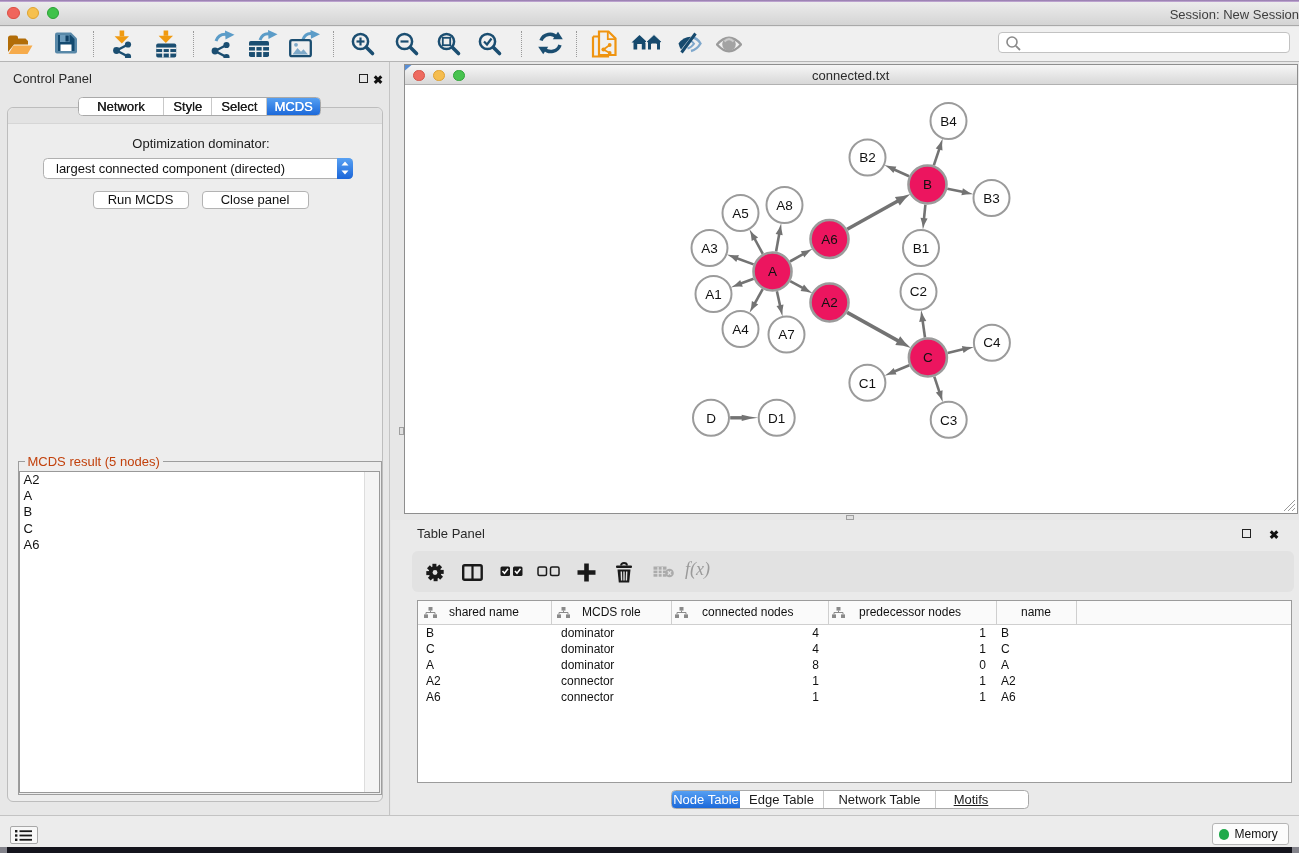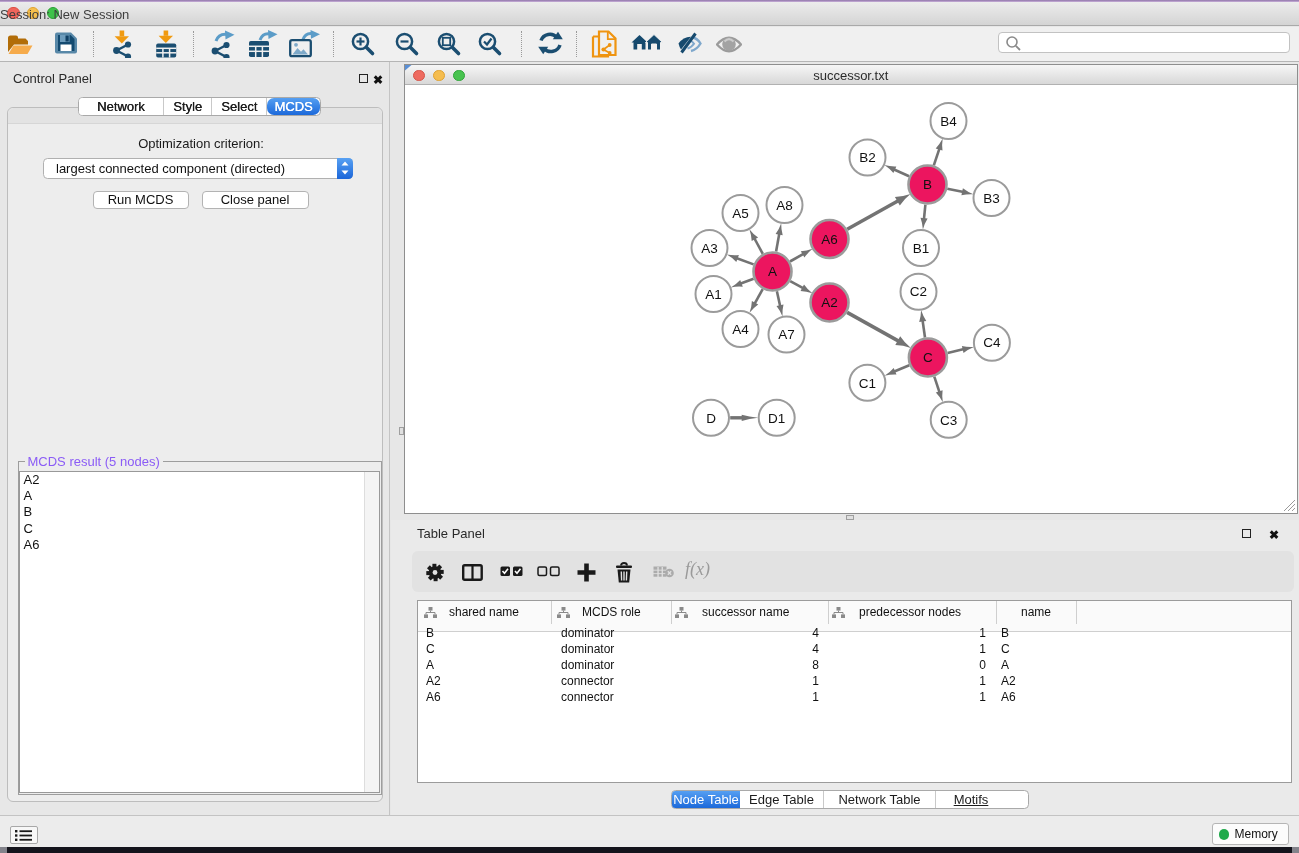--- a/index.html
+++ b/index.html
@@ -3,68 +3,68 @@
 <meta charset="utf-8">
 <style>
 * { margin:0; padding:0; box-sizing:border-box; }
 html,body { width:1299px; height:853px; overflow:hidden; }
 body { font-family:"Liberation Sans", sans-serif; background:#e7e7e7; position:relative; }
 .abs { position:absolute; }
 
 #purpletop { left:0; top:0; width:1299px; height:2px; background:linear-gradient(#8f74a8,#c9b0da); }
 #titlebar { left:0; top:2px; width:1299px; height:24px; background:linear-gradient(#ececec,#d4d4d4); border-bottom:1px solid #a9a9a9; }
 .tl { position:absolute; top:4.5px; width:12.5px; height:12.5px; border-radius:50%; }
-#title { width:100%; text-align:left; top:5px; font-size:13px; color:#3e3e3e; }
+#title { width:100%; text-align:right; top:5px; font-size:13px; color:#3e3e3e; }
 
 #toolbar { left:0; top:27px; width:1299px; height:35px; background:#f0f0f0; border-bottom:1px solid #b5b5b5; }
 .tsep { position:absolute; top:4px; height:26px; width:0; border-left:1px dotted #9a9a9a; }
 .ticon { position:absolute; top:2px; }
 #searchbox { position:absolute; left:998px; top:5px; width:292px; height:21px; background:#fff; border:1px solid #c2c2c2; border-radius:4px; }
 
 #cpanel { left:0; top:62px; width:390px; height:753px; background:#e7e7e7; border-right:1px solid #c4c4c4; }
 #cptitle { left:13px; top:9px; font-size:13px; color:#2a2a2a; }
 .winbtn-sq { position:absolute; width:9px; height:9px; border:1.6px solid #222; }
 .winbtn-x { position:absolute; font-size:12px; font-weight:bold; color:#111; line-height:10px; }
 #cppane { left:7px; top:45px; width:376px; height:695px; background:#ededed; border:1px solid #bdbdbd; border-radius:6px; }
 #cppane .topband { position:absolute; left:0; top:0; width:100%; height:16px; background:#e3e3e3; border-radius:6px 6px 0 0; border-bottom:1px solid #d6d6d6;}
 
 .seg { position:absolute; display:flex; border:1px solid #a9a9a9; border-radius:4.5px; background:#fff; overflow:hidden; }
 .seg div { display:flex; align-items:center; justify-content:center; font-size:12.5px; color:#1c1c1c; border-right:1px solid #c9c9c9; background:#fff; }
-.seg div:last-child { border-right:none;border-radius:7px; }
+.seg div:last-child { border-right:none; }
 .seg div.sel { background:linear-gradient(#559ff2,#1c69da); color:#fff; border-right:none; }
 #cptabs { left:78px; top:35px; width:243px; height:18.5px; z-index:5; }
 #cptabs div { font-size:13px; text-shadow:0.35px 0 0 currentColor; }
 #cptabs div:nth-child(1){ width:93px; }
 #cptabs div:nth-child(2){ width:53px; }
 #cptabs div:nth-child(3){ width:60px; }
 #cptabs div:nth-child(4){ width:58px; }
 #optlabel { left:6px; top:74px; width:390px; text-align:center; font-size:13px; color:#1a1a1a; }
 #dropdown { left:43px; top:96px; width:310px; height:20.5px; background:#fff; border:1px solid #b0b0b0; border-radius:4.5px; font-size:13px; color:#111; line-height:19px; padding-left:12px; }
 #dropstep { position:absolute; right:-1px; top:-1px; width:16.5px; height:20.5px; background:linear-gradient(#58a1f3,#1b66d9); border-radius:0 4.5px 4.5px 0; }
 .btn { position:absolute; height:17.5px; background:#fff; border:1px solid #b3b3b3; border-radius:4px; font-size:13px; color:#111; text-align:center; line-height:15.5px; }
 #runbtn { left:92.5px; top:129px; width:96px; }
 #closebtn { left:201.5px; top:129px; width:107px; }
 
 #mcdsfield { left:17.5px; top:399px; width:364px; height:334px; border:1px solid #9d9d9d; }
-#mcdslegend { position:absolute; left:6px; top:-8px; background:#ededed; padding:0 3px; font-size:13px; color:#8b5cf6; }
+#mcdslegend { position:absolute; left:6px; top:-8px; background:#ededed; padding:0 3px; font-size:13px; color:#c2410c; }
 #mcdslist { position:absolute; left:0.5px; top:9px; width:361px; height:322px; background:#fff; border:1px solid #999; }
 #mcdslist .sb { position:absolute; right:0; top:0; width:15px; height:100%; background:#f4f4f4; border-left:1px solid #ddd; }
 #mcdslist div.it { padding-left:3.5px; font-size:13px; color:#111; height:16.2px; line-height:16.2px; }
 
 #netwin { left:403.5px; top:64px; width:894.5px; height:449.5px; background:#fff; border:1px solid #8e8e8e; }
 #nettitle { left:0; top:0; width:100%; height:20px; background:linear-gradient(#f6f6f6,#d8d8d8); border-bottom:1px solid #b1b1b1; }
 #nettitle .t { width:100%; text-align:center; top:3px; font-size:13px; color:#2b2b2b; position:absolute; }
 .tl2 { position:absolute; top:4.5px; width:11.5px; height:11.5px; border-radius:50%; }
 #netgrip { right:2px; bottom:2px; width:11px; height:11px; position:absolute; }
 
 #tpanel { left:391px; top:520px; width:908px; height:295px; background:#eaeaea; }
 #tptitle { left:26px; top:6px; font-size:13px; color:#2a2a2a; }
 #tptoolbar { left:21px; top:31px; width:882px; height:41px; background:#e2e2e2; border-radius:6px; }
 #tptable { left:26px; top:80px; width:874.5px; height:183px; background:#fff; border:1px solid #9b9b9b; }
-#thead { position:absolute; left:0; top:0; width:100%; height:31px; background:#fafafa; border-bottom:1px solid #cfcfcf; }
+#thead { position:absolute; left:0; top:0; width:100%; height:24px; background:#fafafa; border-bottom:1px solid #cfcfcf; }
 .hsep { position:absolute; top:0; height:22.5px; width:0; border-left:1px solid #cfcfcf; }
 .hcell { position:absolute; top:4px; font-size:12px; color:#111; }
 .rcell { position:absolute; font-size:12px; color:#111; }
 #btabs { left:280px; top:270px; width:357.5px; height:19px; }
 #btabs div { font-size:13px; }
 #btabs div:nth-child(1){ width:68px; }
 #btabs div:nth-child(2){ width:84px; }
 #btabs div:nth-child(3){ width:112px; }
 #btabs div:nth-child(4){ width:70px;text-decoration:underline; }
 
@@ -221,21 +221,21 @@
   <div class="winbtn-x" style="left:373px;top:12.5px">✖</div>
   <div id="cppane" class="abs">
       <div class="topband"></div>
     </div>
   <div id="cptabs" class="seg abs">
     <div>Network</div>
       <div>Style</div>
       <div>Select</div>
       <div class="sel">MCDS</div>
   </div>
-  <div id="optlabel" class="abs">Optimization criterion:</div>
+  <div id="optlabel" class="abs">Optimization dominator:</div>
   <div id="dropdown" class="abs">largest connected component (directed)
     <div id="dropstep"><svg width="16" height="20">
       <path d="M8,3.5 L11.5,7.5 H4.5 Z" fill="#fff"></path>
       <path d="M8,16.5 L11.5,12.5 H4.5 Z" fill="#fff"></path>
     </svg></div>
   </div>
   <div id="runbtn" class="btn">Run MCDS</div>
   <div id="closebtn" class="btn">Close panel</div>
   <div id="mcdsfield" class="abs">
     <div id="mcdslegend">MCDS result (5 nodes)</div>
@@ -251,21 +251,21 @@
 </div>
 <div class="abs" style="left:398.5px;top:426.5px;width:5px;height:8px;background:#e0e0e0;border:1px solid #9f9f9f;"></div>
 <div id="netwin" class="abs">
   <div id="nettitle" class="abs">
     <svg width="7" height="6" style="position:absolute;left:0;top:0">
         <path d="M0,0 H6.5 L0,5.5 Z" fill="#5a8fd6"></path>
       </svg>
     <div class="tl2" style="left:8.5px;background:#ee6b60;border:0.5px solid #d55549;"></div>
     <div class="tl2" style="left:28.5px;background:#f5bd4f;border:0.5px solid #dfa233;"></div>
     <div class="tl2" style="left:48.5px;background:#48c34f;border:0.5px solid #30a53a;"></div>
-    <div class="t">successor.txt</div>
+    <div class="t">connected.txt</div>
   </div>
   <svg id="graph" width="892" height="427" viewBox="404.5 84 892 427" style="position:absolute;left:0;top:20px">
 <line x1="762.3" y1="252.8" x2="753.7" y2="237.0" stroke="#737373" stroke-width="2.6"></line>
 <path d="M748.9,228.2 Q752.8,233.3 757.6,236.6 L751.2,240.0 Q751.0,234.3 748.9,228.2 Z" fill="#737373"></path>
 <line x1="775.6" y1="250.6" x2="778.9" y2="232.0" stroke="#737373" stroke-width="2.6"></line>
 <path d="M780.7,222.2 Q780.6,228.6 782.2,234.2 L775.1,232.9 Q778.6,228.3 780.7,222.2 Z" fill="#737373"></path>
 <line x1="753.1" y1="263.4" x2="735.7" y2="257.0" stroke="#737373" stroke-width="2.6"></line>
 <path d="M726.3,253.5 Q732.6,254.7 738.4,254.1 L735.8,260.9 Q731.9,256.6 726.3,253.5 Z" fill="#737373"></path>
 <line x1="753.1" y1="277.7" x2="739.6" y2="282.8" stroke="#737373" stroke-width="2.6"></line>
 <path d="M730.3,286.4 Q735.8,283.2 739.7,278.9 L742.3,285.7 Q736.6,285.1 730.3,286.4 Z" fill="#737373"></path>
@@ -452,21 +452,21 @@
             <rect x="4.5" y="0" width="4" height="3.6"></rect>
             <rect x="0" y="7.4" width="4" height="3.6"></rect>
             <rect x="9" y="7.4" width="4" height="3.6"></rect>
           </g>
           <g stroke="#8a8a8a" stroke-width="1">
             <path d="M6.5,3.6 V5.5 M2,7.4 V5.5 H11 V7.4" fill="none"></path>
           </g>
         </svg>
       <div class="hcell" style="left:31px">shared name</div>
       <div class="hcell" style="left:164px">MCDS role</div>
-      <div class="hcell" style="left:284px">successor name</div>
+      <div class="hcell" style="left:284px">connected nodes</div>
       <div class="hcell" style="left:441px">predecessor nodes</div>
       <div class="hcell" style="left:578px;width:80px;text-align:center">name</div>
     </div>
     <div class="rcell" style="left:8px;top:24.5px">B</div>
       <div class="rcell" style="left:143px;top:24.5px">dominator</div>
       <div class="rcell" style="left:340px;top:24.5px;width:61px;text-align:right">4</div>
       <div class="rcell" style="left:500px;top:24.5px;width:68px;text-align:right">1</div>
       <div class="rcell" style="left:583px;top:24.5px">B</div>
     <div class="rcell" style="left:8px;top:40.5px">C</div>
       <div class="rcell" style="left:143px;top:40.5px">dominator</div>

